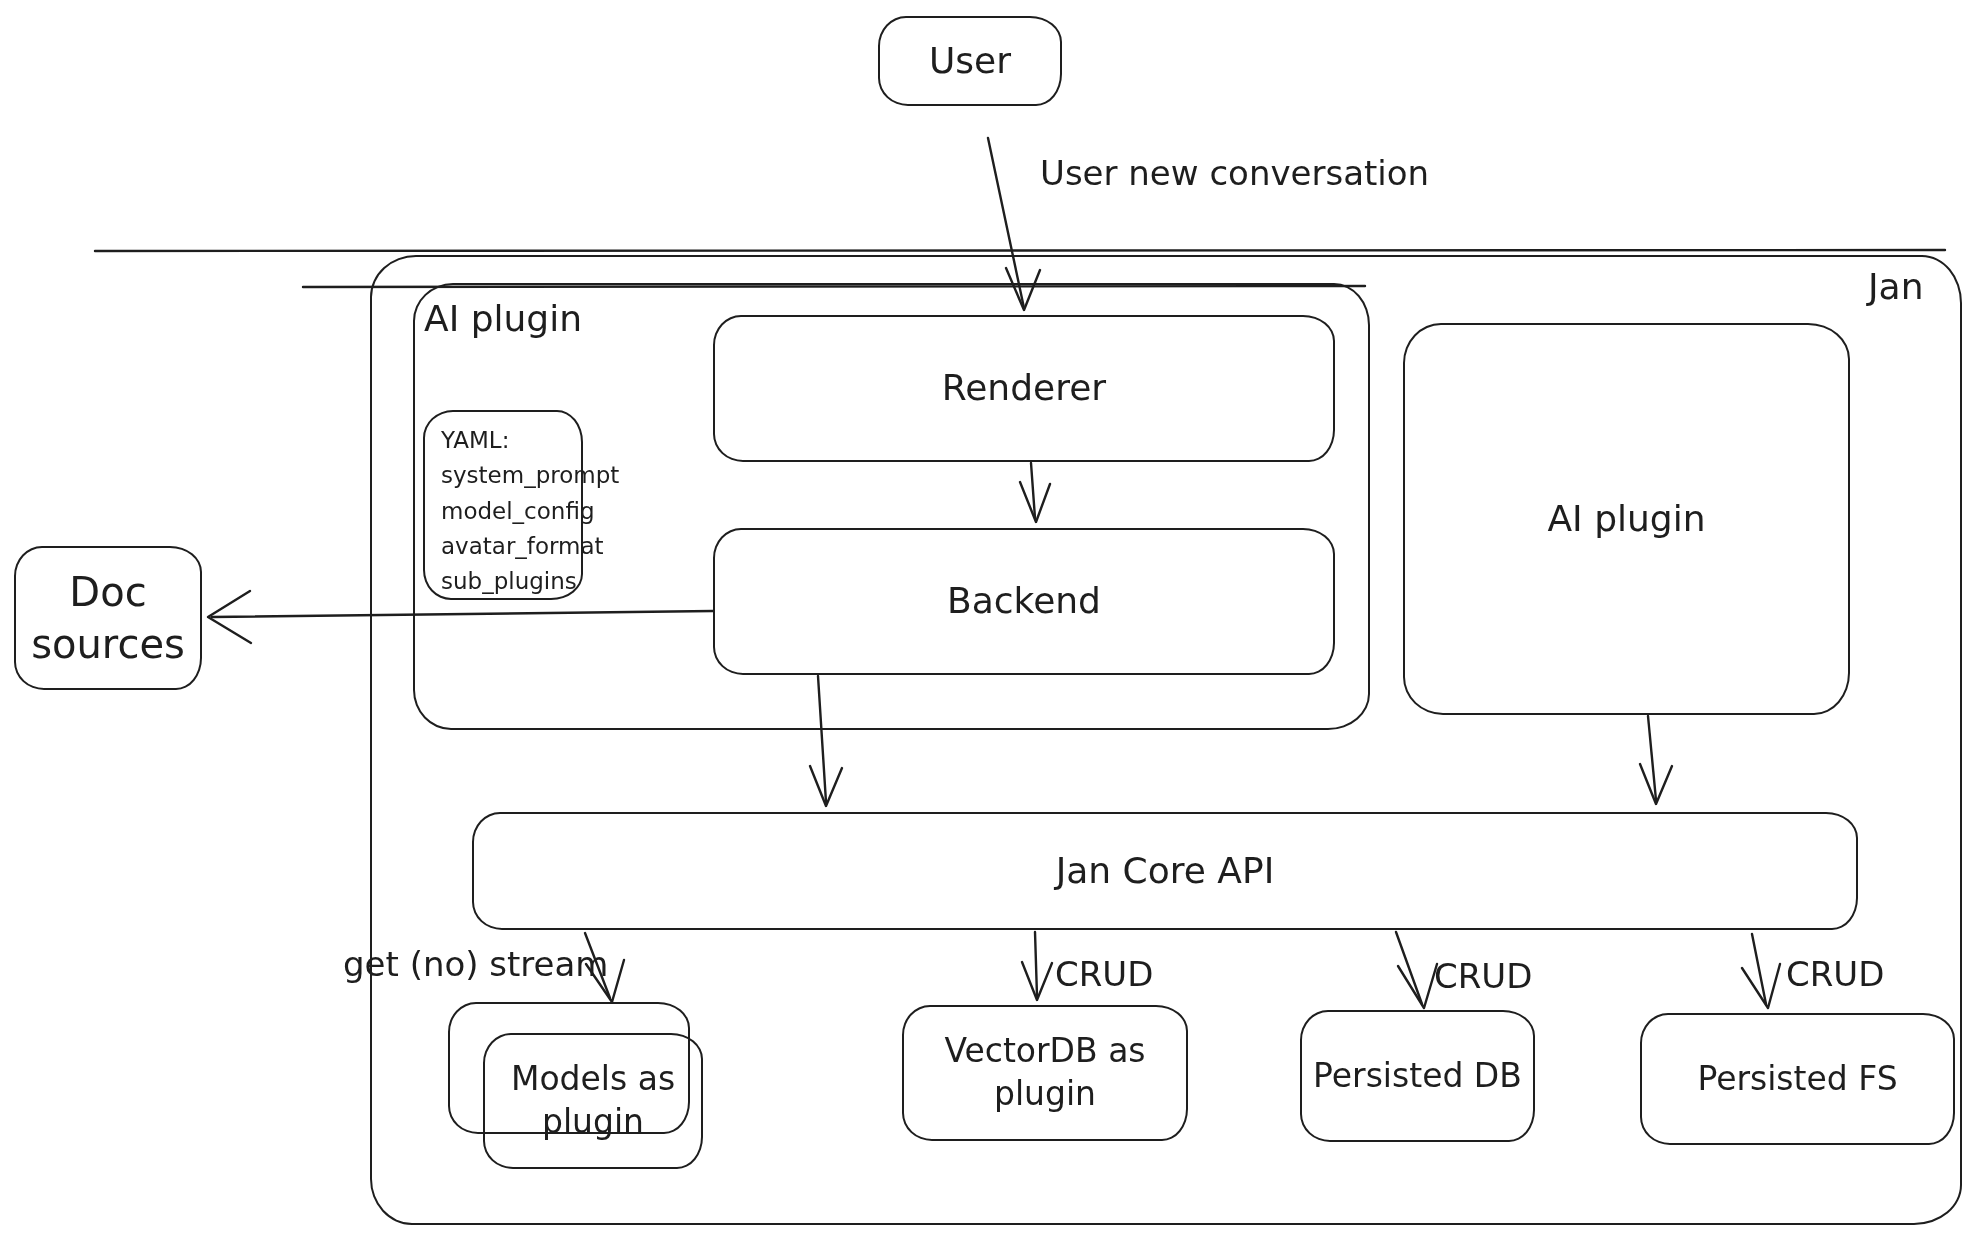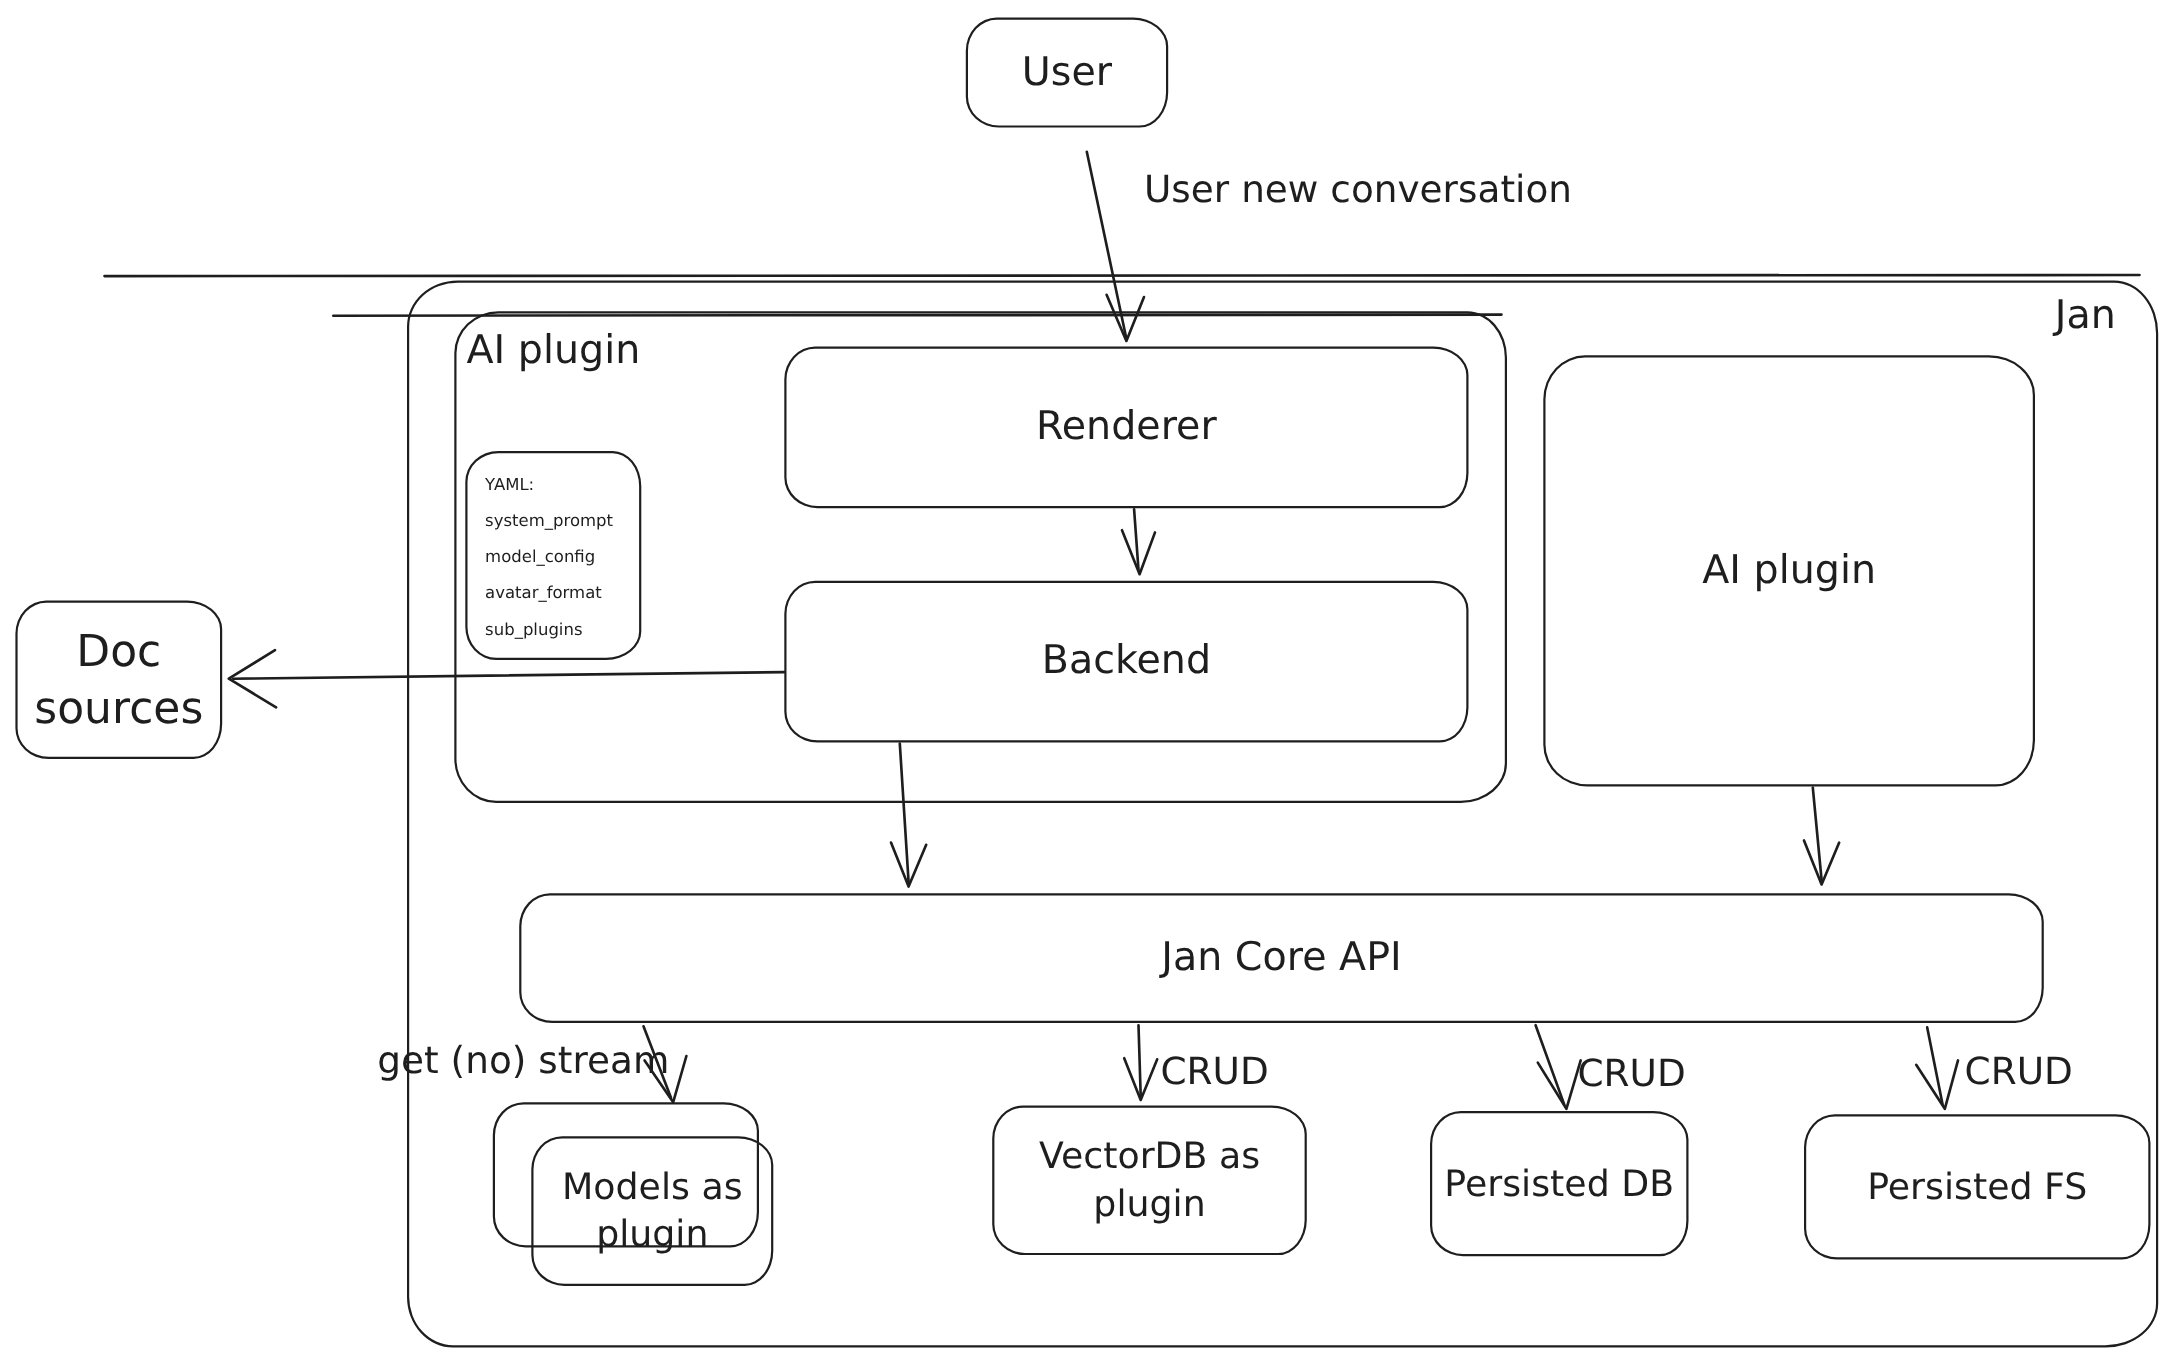--- a/index.html
+++ b/index.html
@@ -17,30 +17,30 @@
     background:transparent;
     display:flex; align-items:center; justify-content:center;
     text-align:center;
     font-size:36px; line-height:1.3;
     border-radius:28px 32px 26px 30px / 30px 26px 32px 28px;
   }
   .container-box{ justify-content:flex-start; align-items:flex-start; }
   .lbl{ position:absolute; white-space:nowrap; font-size:34px; }
   .corner-lbl{ position:absolute; white-space:nowrap; font-size:36px; }
 
-  #user        { left:878px;  top:16px;   width:184px;  height:100px; }
+  #user        { left:878px;  top:16px;   width:184px;  height:90px; }
   #jan         { left:370px;  top:255px;  width:1592px; height:970px;
                  border-radius:46px 40px 48px 42px / 42px 48px 40px 46px; }
   #ai-plugin-group { left:413px; top:283px; width:957px; height:447px;
                  border-radius:40px 36px 42px 38px / 38px 42px 36px 40px; }
   #renderer    { left:713px;  top:315px;  width:622px;  height:147px; }
   #backend     { left:713px;  top:528px;  width:622px;  height:147px; }
   #yaml-note   { left:423px;  top:410px;  width:160px;  height:190px;
-                 flex-direction:column; align-items:flex-start; justify-content:flex-start;
-                 padding:12px 0 0 16px; font-size:15px; line-height:33px; text-align:left;
+                 flex-direction:column; align-items:flex-start; justify-content:space-between;
+                 padding:12px 0 0 16px; font-size:23px; line-height:33px; text-align:left;
                  border-radius:30px 26px 32px 28px / 28px 32px 26px 30px; }
   #ai-plugin-right { left:1403px; top:323px; width:447px; height:392px;
                  border-radius:38px 42px 36px 40px / 40px 36px 42px 38px; }
   #doc-sources { left:14px;   top:546px;  width:188px;  height:144px; font-size:40px; }
   #jan-core-api{ left:472px;  top:812px;  width:1386px; height:118px; }
   #models-back { left:448px;  top:1002px; width:242px;  height:132px; }
   #models-front{ left:483px;  top:1033px; width:220px;  height:136px; font-size:33px; padding:0 18px; }
   #vectordb    { left:902px;  top:1005px; width:286px;  height:136px; font-size:33px; padding:0 30px; }
   #persisted-db{ left:1300px; top:1010px; width:235px;  height:132px; font-size:33px; }
   #persisted-fs{ left:1640px; top:1013px; width:315px;  height:132px; font-size:33px; }

